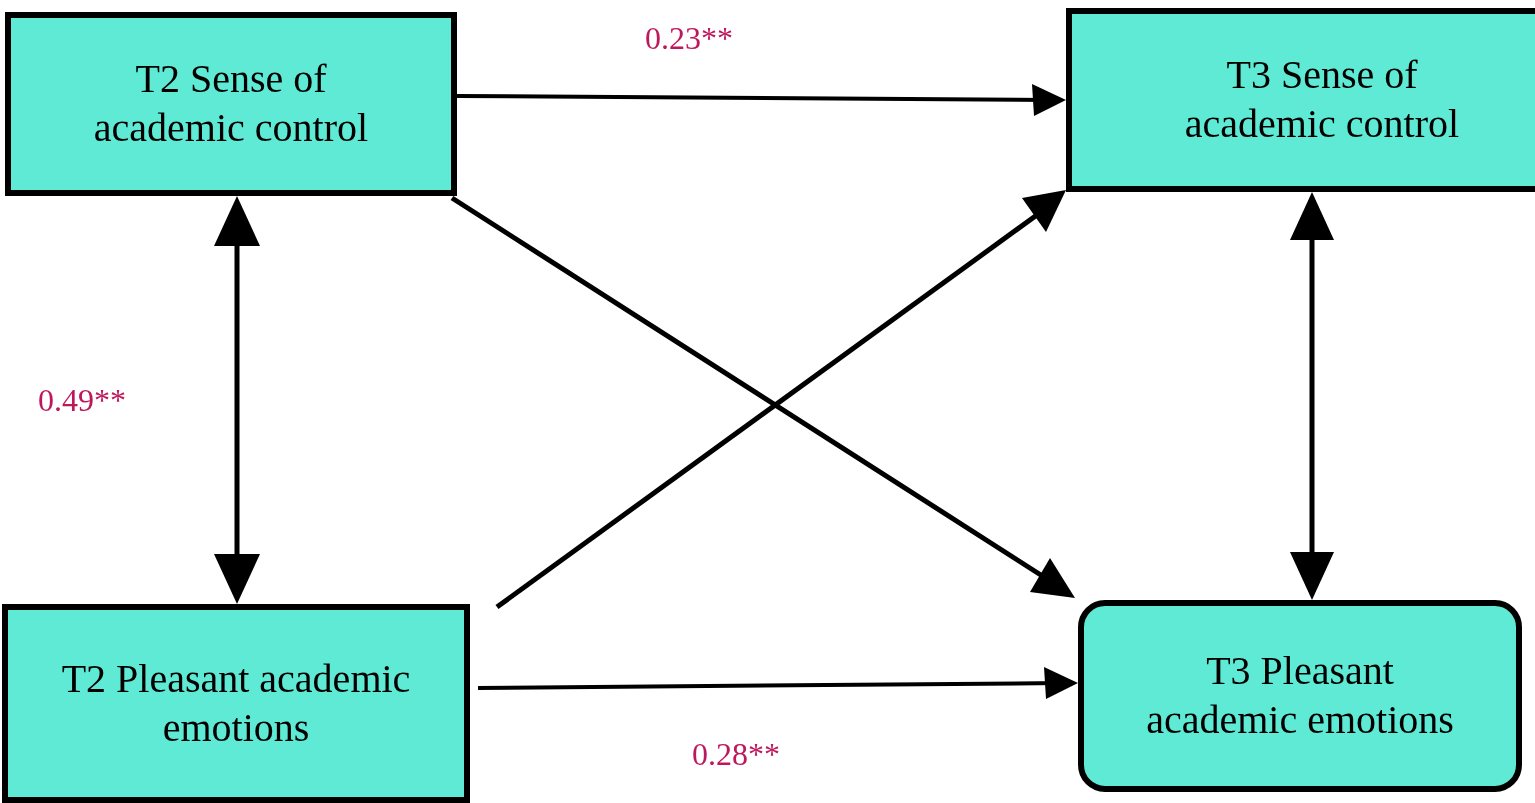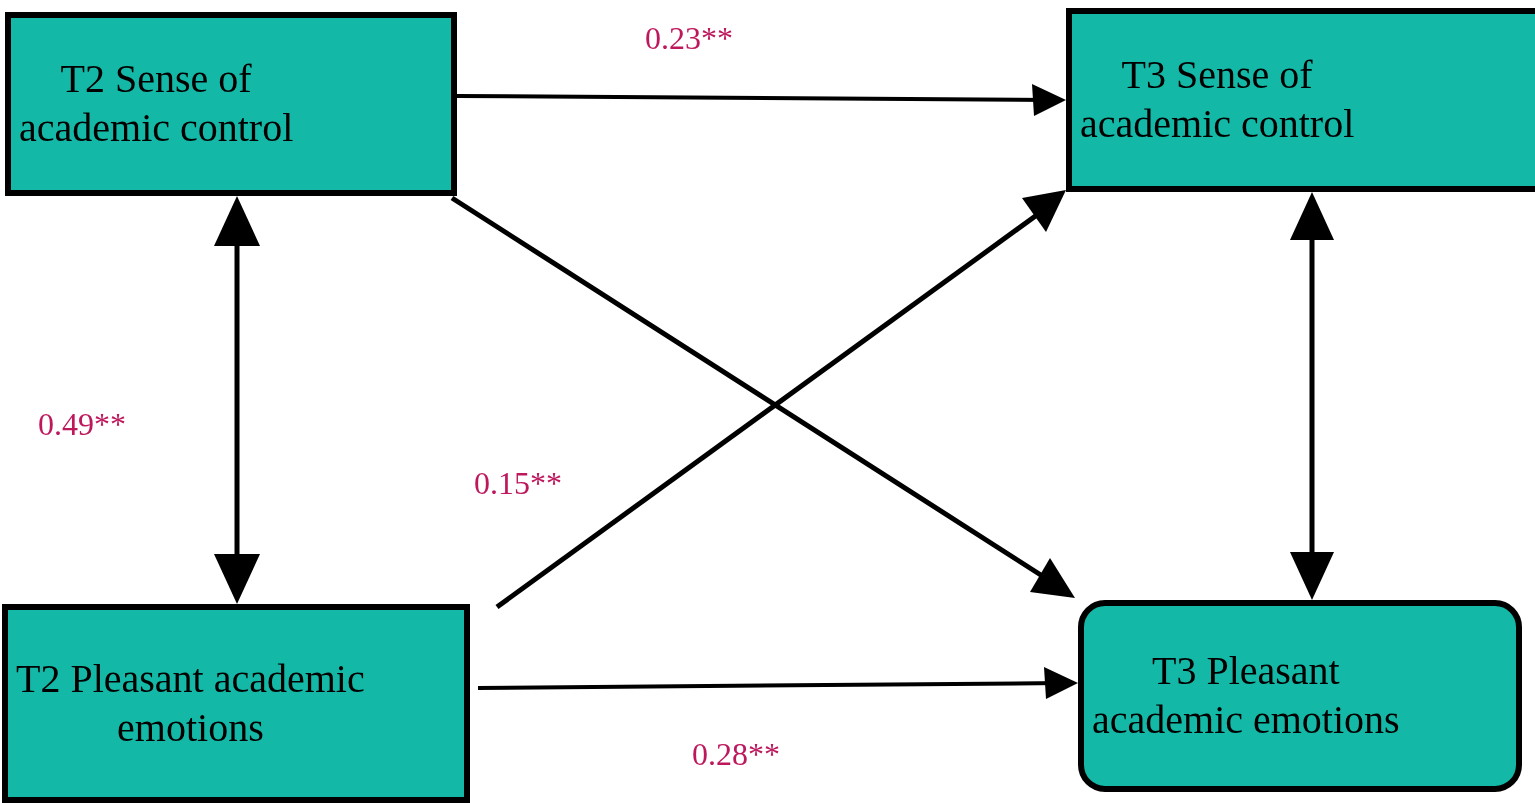--- a/index.html
+++ b/index.html
@@ -12,23 +12,24 @@
     width: 1535px;
     height: 803px;
     background: #ffffff;
     overflow: hidden;
     font-family: "Liberation Serif", "DejaVu Serif", serif;
   }
   .node-box {
     position: absolute;
     box-sizing: border-box;
     border: 6px solid #000000;
-    background: #14b8a6;
+    background: #5eead4;
     display: flex;
     align-items: center;
+    justify-content: center;
     text-align: center;
     z-index: 3;
   }
   .node-label {
     font-size: 40px;
     line-height: 1.22;
     color: #000000;
     padding: 0 8px;
     white-space: pre-line;
   }
@@ -53,21 +54,21 @@
 
   .edge-label {
     position: absolute;
     font-size: 32px;
     color: #be185d;
     white-space: nowrap;
     z-index: 4;
     background: transparent;
   }
   #label-top      { left: 645px;  top: 20px;  }
-  #label-left     { left: 38px;   top: 406px; }
+  #label-left     { left: 38px;   top: 382px; }
   #label-cross-up { left: 474px;  top: 465px; }
   #label-cross-dn { left: 936px;  top: 464px; }
   #label-right    { left: 1357px; top: 406px; }
   #label-bottom   { left: 692px;  top: 736px; }
 </style>
 </head>
 <body>
 
 <div id="canvas">
 
@@ -121,16 +122,15 @@
 emotions</span>
   </div>
 
   <div class="node-box" id="box-t3-emotions">
     <span class="node-label">T3 Pleasant
 academic emotions</span>
   </div>
 
   <div class="edge-label" id="label-top">0.23**</div>
   <div class="edge-label" id="label-left">0.49**</div>
-  <div class="edge-label" id="label-cross-up">0.15**</div>
   <div class="edge-label" id="label-bottom">0.28**</div>
 
 </div>
 
 </body></html>

